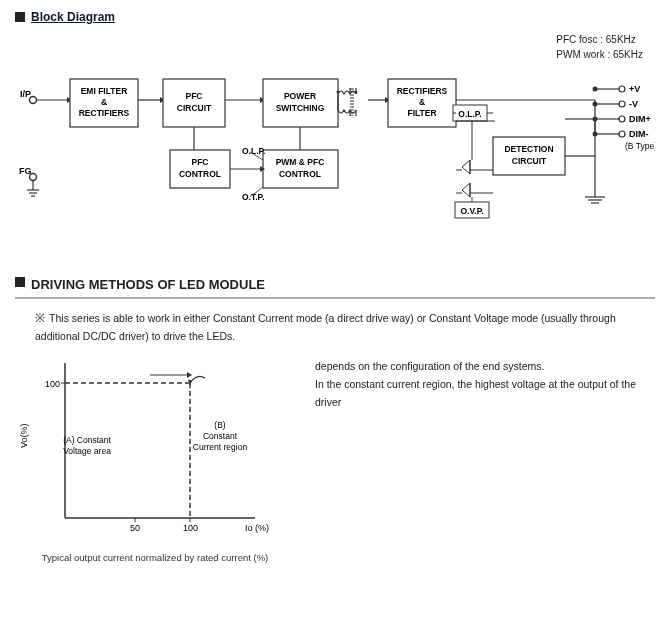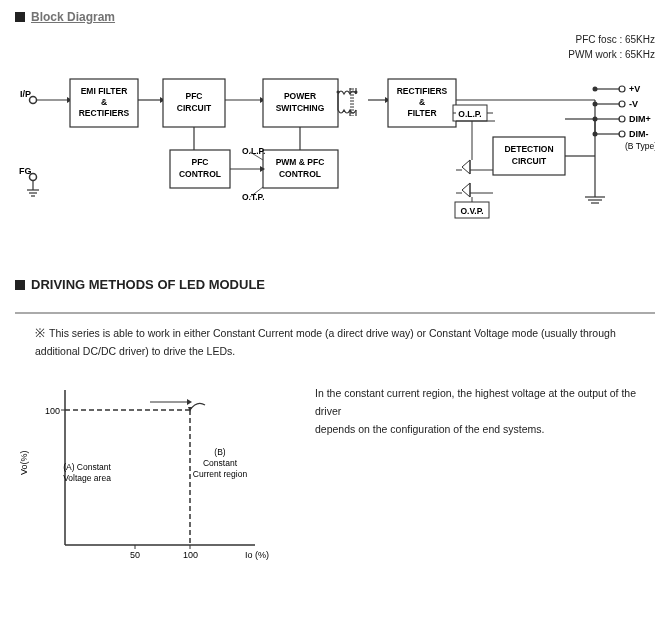--- a/index.html
+++ b/index.html
@@ -24,57 +24,56 @@
     .section-icon {
       width: 10px;
       height: 10px;
       background: #222;
       display: inline-block;
       margin-right: 6px;
     }
     .section-title {
       font-weight: bold;
       font-size: 12px;
-      color: #737373;
+      color: #0f172a;
       text-decoration: underline;
     }
     .block-diagram-area {
       position: relative;
       width: 640px;
       height: 230px;
       margin: 0 auto;
     }
     .pfc-info {
       position: absolute;
-      right: 0;
+      right: 12px;
       top: 0;
-      text-align: right;
       font-size: 10px;
       line-height: 1.5;
     }
     
     .driving-section {
       margin-top: 15px;
     }
     .driving-header {
       display: flex;
-      align-items: center;
+      align-items: flex-start;
       border-bottom: 2px solid #aaa;
-      padding-bottom: 20px;
+      padding-bottom: 5px;
       margin-bottom: 10px;
     }
     .driving-title {
       font-weight: bold;
       font-size: 13px;
       color: #222;
     }
     .driving-note {
       font-size: 10.5px;
       margin-left: 20px;
-      margin-bottom: 20px;
+      margin-bottom: 8px;
       line-height: 1.6;
     }
     .note-symbol {
       font-size: 12px;
       margin-right: 4px;
     }
     .chart-text-area {
       display: flex;
       gap: 20px;
       margin-top: 5px;
@@ -300,23 +299,24 @@
           <text x="72" y="90" font-size="8.5" font-family="Arial" text-anchor="middle">(A) Constant</text>
           <text x="72" y="101" font-size="8.5" font-family="Arial" text-anchor="middle">Voltage area</text>
 
           <text x="205" y="75" font-size="8.5" font-family="Arial" text-anchor="middle">(B)</text>
           <text x="205" y="86" font-size="8.5" font-family="Arial" text-anchor="middle">Constant</text>
           <text x="205" y="97" font-size="8.5" font-family="Arial" text-anchor="middle">Current region</text>
 
           <line x1="135" y1="22" x2="175" y2="22" stroke="#333" stroke-width="1"></line>
           <polygon points="172,19 177,22 172,25" fill="#333"></polygon>
         </svg>
+        <div class="chart-caption">Typical output current normalized by rated current (%)</div>
       </div>
 
       <div class="text-info">
+        <p>depends on the configuration of the end systems.</p>
         <p>In the constant current region, the highest voltage at the output of the driver</p>
-        <p>depends on the configuration of the end systems.</p>
         <br>
       </div>
     </div>
   </div>
 
 </div>
 
 </body></html>

